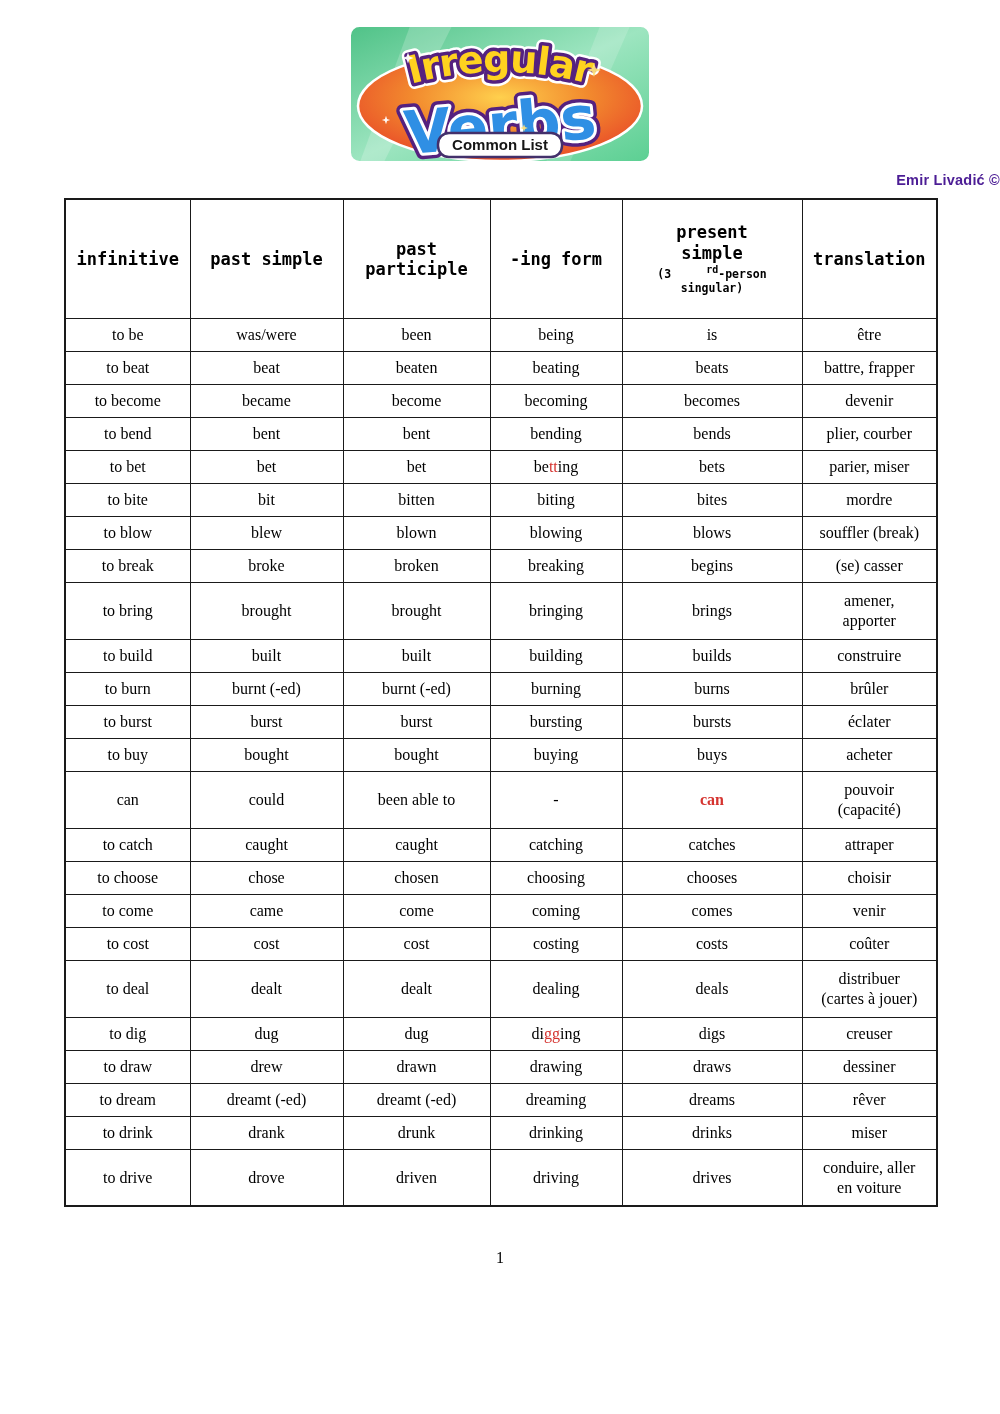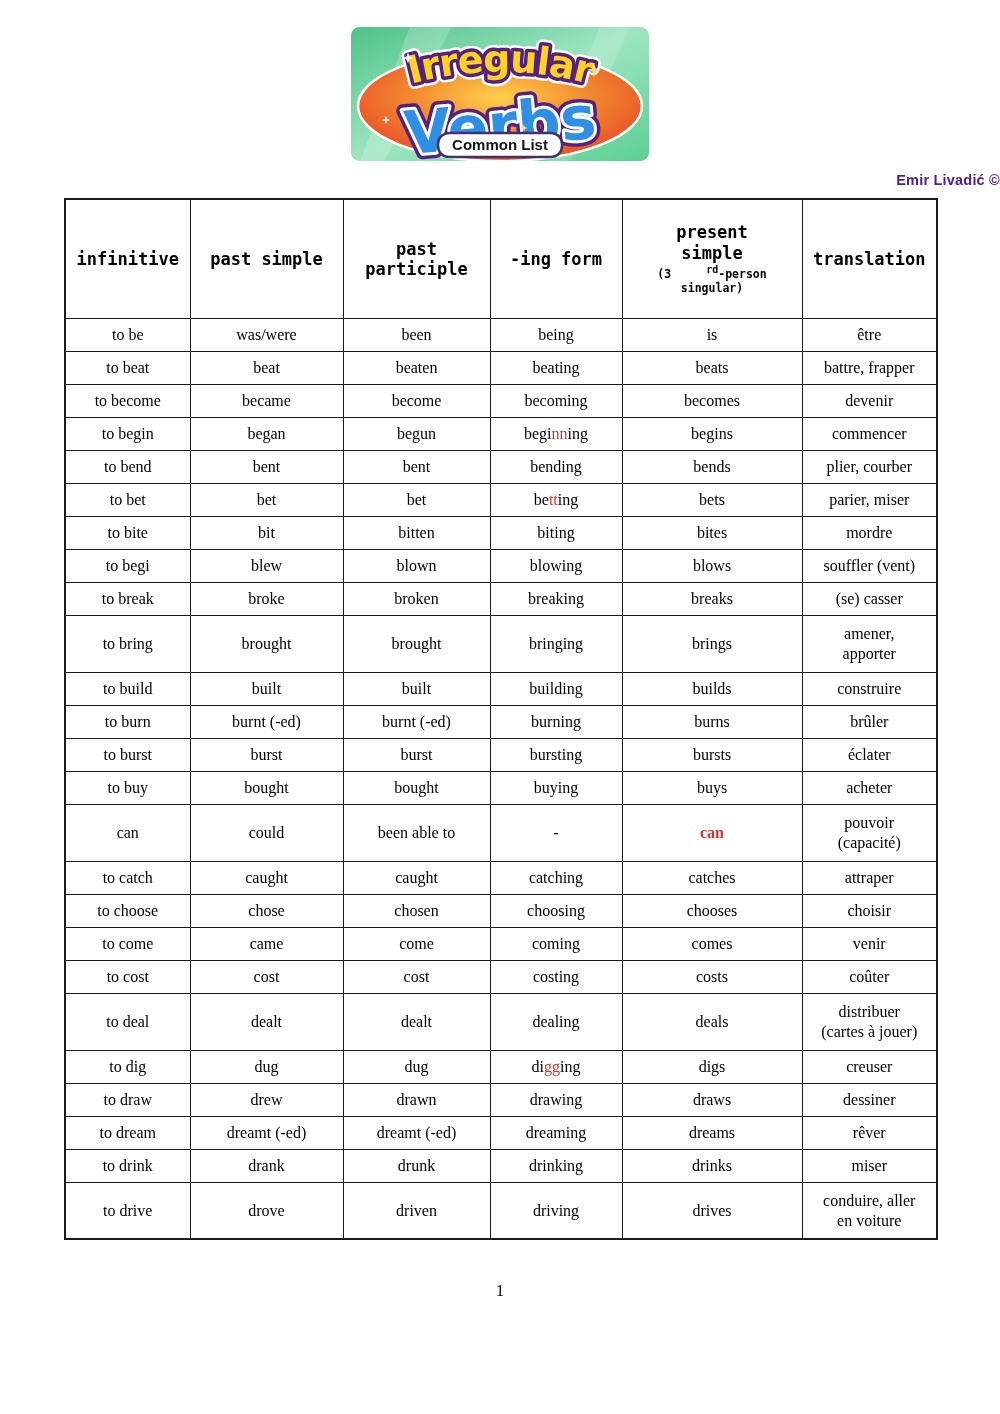--- a/index.html
+++ b/index.html
@@ -162,28 +162,20 @@
         </tr>
         <tr>
           <td>to become</td>
           <td>became</td>
           <td>become</td>
           <td>becoming</td>
           <td>becomes</td>
           <td>devenir</td>
         </tr>
         <tr>
-          <td>to begin</td>
-          <td>began</td>
-          <td>begun</td>
-          <td><span>begi</span><span class="red">nn</span><span>ing</span></td>
-          <td>begins</td>
-          <td>commencer</td>
-        </tr>
-        <tr>
           <td>to bend</td>
           <td>bent</td>
           <td>bent</td>
           <td>bending</td>
           <td>bends</td>
           <td>plier, courber</td>
         </tr>
         <tr>
           <td>to bet</td>
           <td>bet</td>
@@ -194,33 +186,33 @@
         </tr>
         <tr>
           <td>to bite</td>
           <td>bit</td>
           <td>bitten</td>
           <td>biting</td>
           <td>bites</td>
           <td>mordre</td>
         </tr>
         <tr>
-          <td>to begi</td>
+          <td>to blow</td>
           <td>blew</td>
           <td>blown</td>
           <td>blowing</td>
           <td>blows</td>
-          <td>souffler (vent)</td>
+          <td>souffler (break)</td>
         </tr>
         <tr>
           <td>to break</td>
           <td>broke</td>
           <td>broken</td>
           <td>breaking</td>
-          <td>breaks</td>
+          <td>begins</td>
           <td>(se) casser</td>
         </tr>
         <tr class="tall">
           <td>to bring</td>
           <td>brought</td>
           <td>brought</td>
           <td>bringing</td>
           <td>brings</td>
           <td>amener,
 apporter</td>

